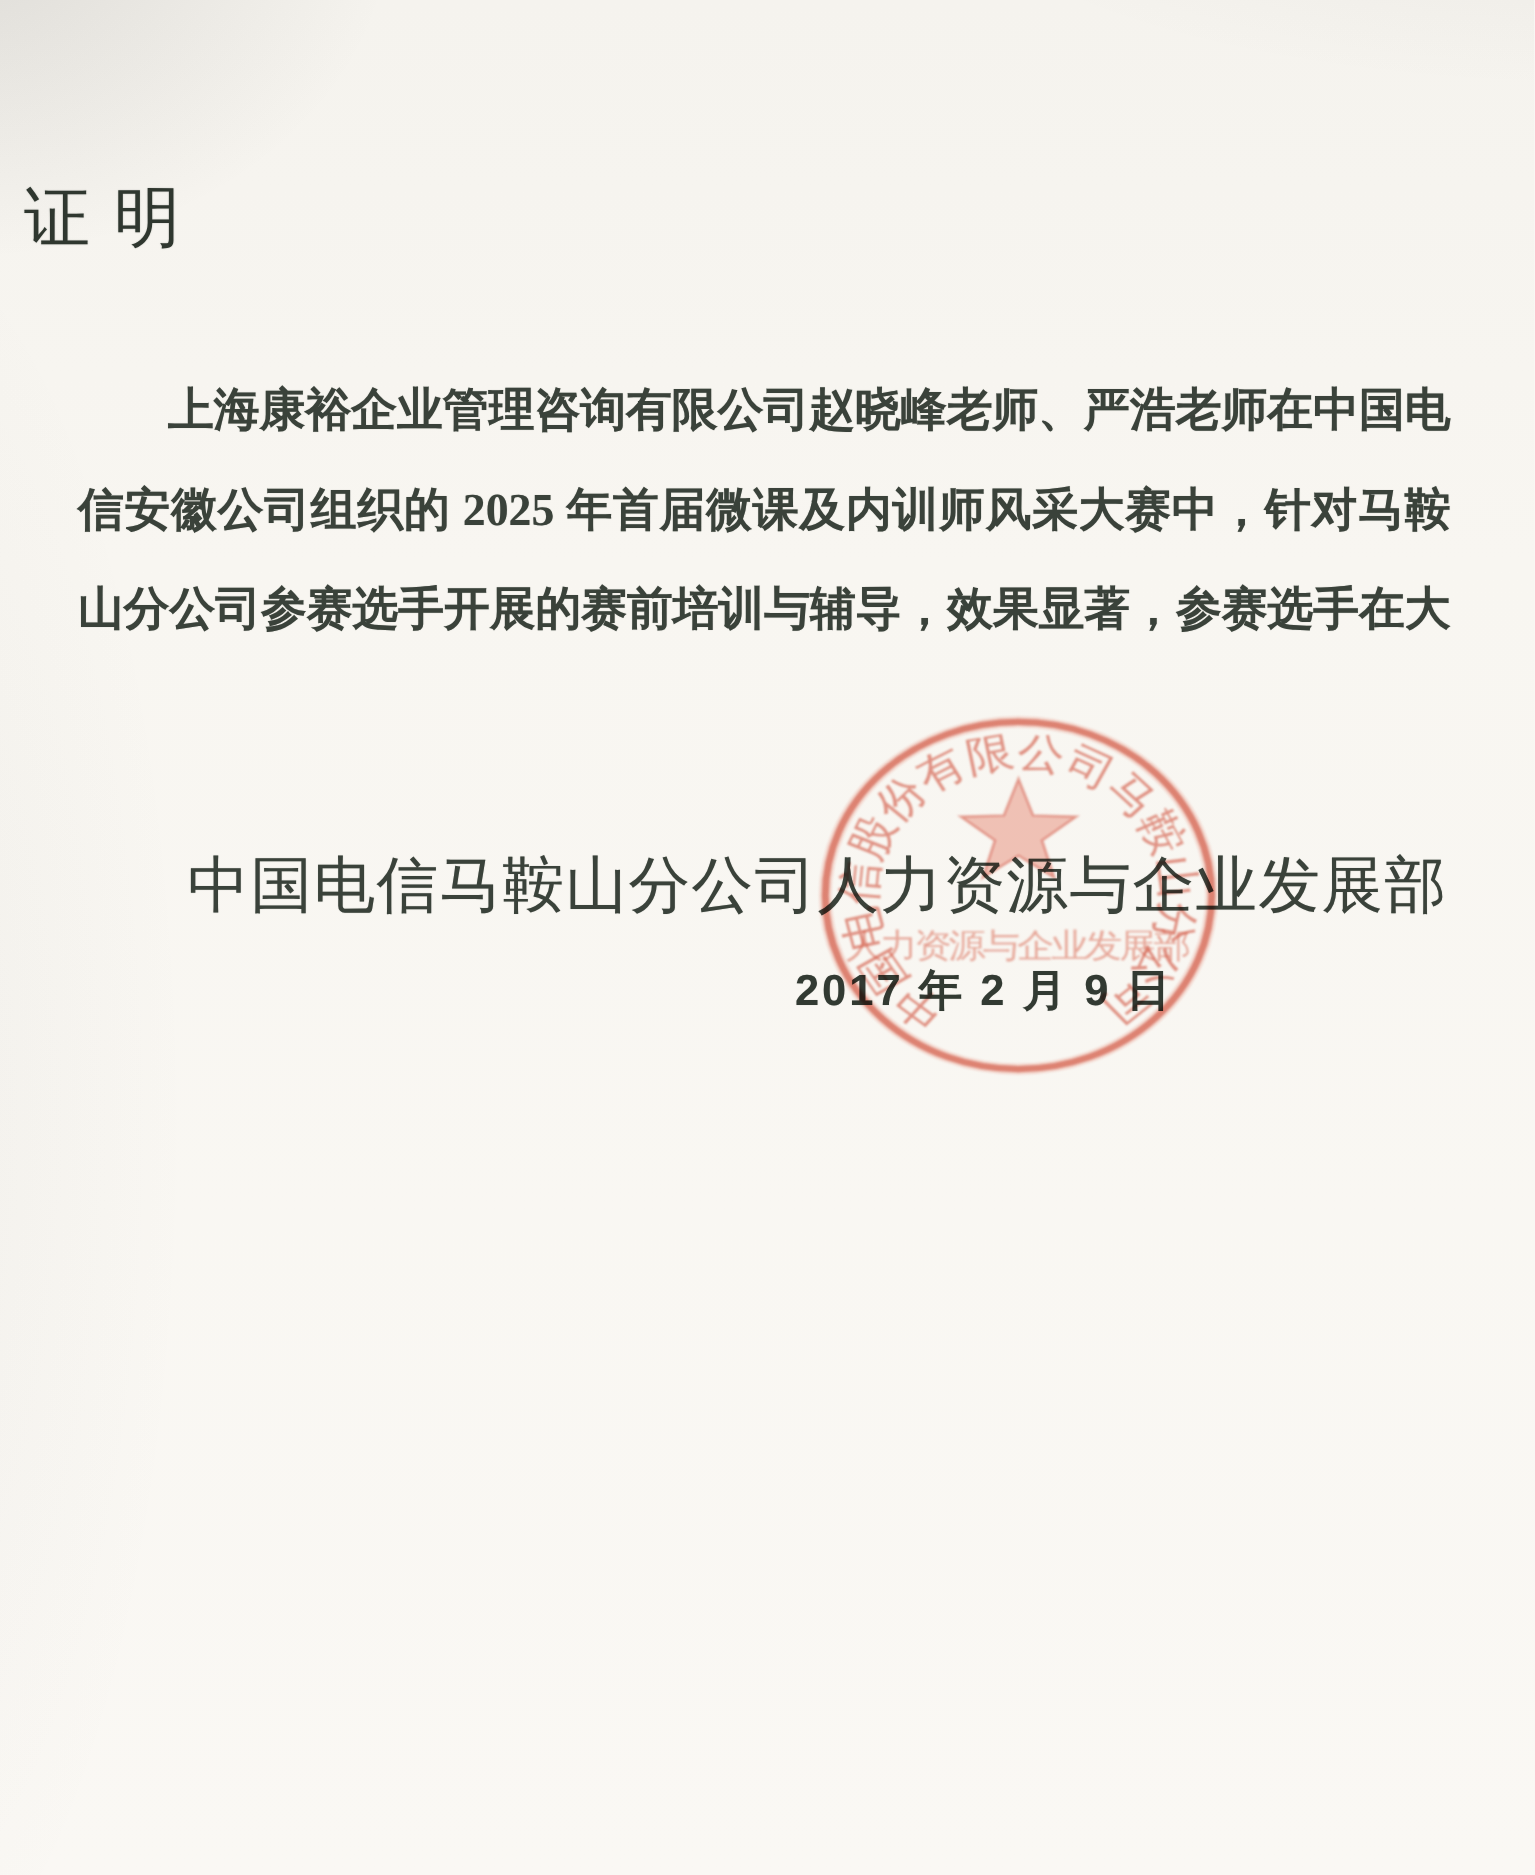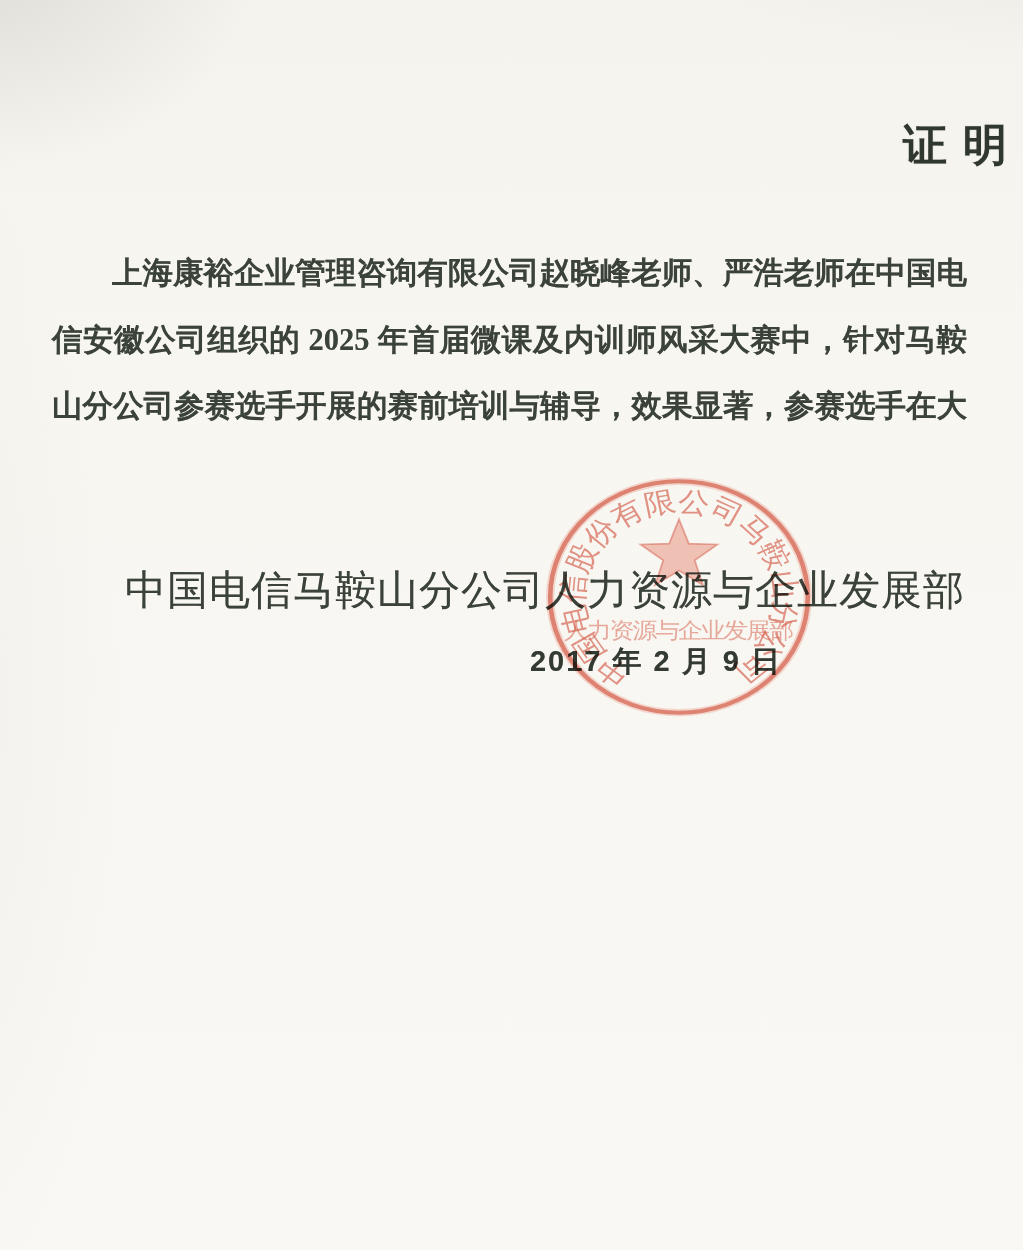--- a/index.html
+++ b/index.html
@@ -12,26 +12,25 @@
   .page {
     position:absolute; inset:0;
     background:
       radial-gradient(ellipse 420px 320px at -3% -4%, rgba(60,58,54,0.13), rgba(60,58,54,0.0) 70%),
       radial-gradient(ellipse 600px 180px at 105% -6%, rgba(60,58,54,0.05), rgba(60,58,54,0.0) 75%),
       radial-gradient(ellipse 300px 900px at -8% 60%, rgba(60,58,54,0.04), rgba(60,58,54,0.0) 70%),
       linear-gradient(180deg,#f5f3ee 0%, #f8f6f1 30%, #faf8f4 100%);
   }
   .doc-title {
     position:absolute; top:116px; left:0; right:0;
-    text-align:right;
-    font-size:44px; font-weight:700;
+    text-align:left;
+    font-size:44px; font-weight:400;
     letter-spacing:16px; text-indent:16px;
     color:#2f372f;
     text-shadow:0 0 1px rgba(47,55,47,0.35);
-    padding-left:40px;
   }
   .body-text {
     position:absolute; top:240px; left:52px; right:56px;
     font-size:30.5px; line-height:66.5px;
     color:#3a423a;
     text-shadow:0 0 0.6px rgba(58,66,58,0.45);
   }
   .body-line { text-align:justify; text-align-last:justify;font-weight:bold; }
   .body-line.first { text-indent:60px; }
   .signature-line {

